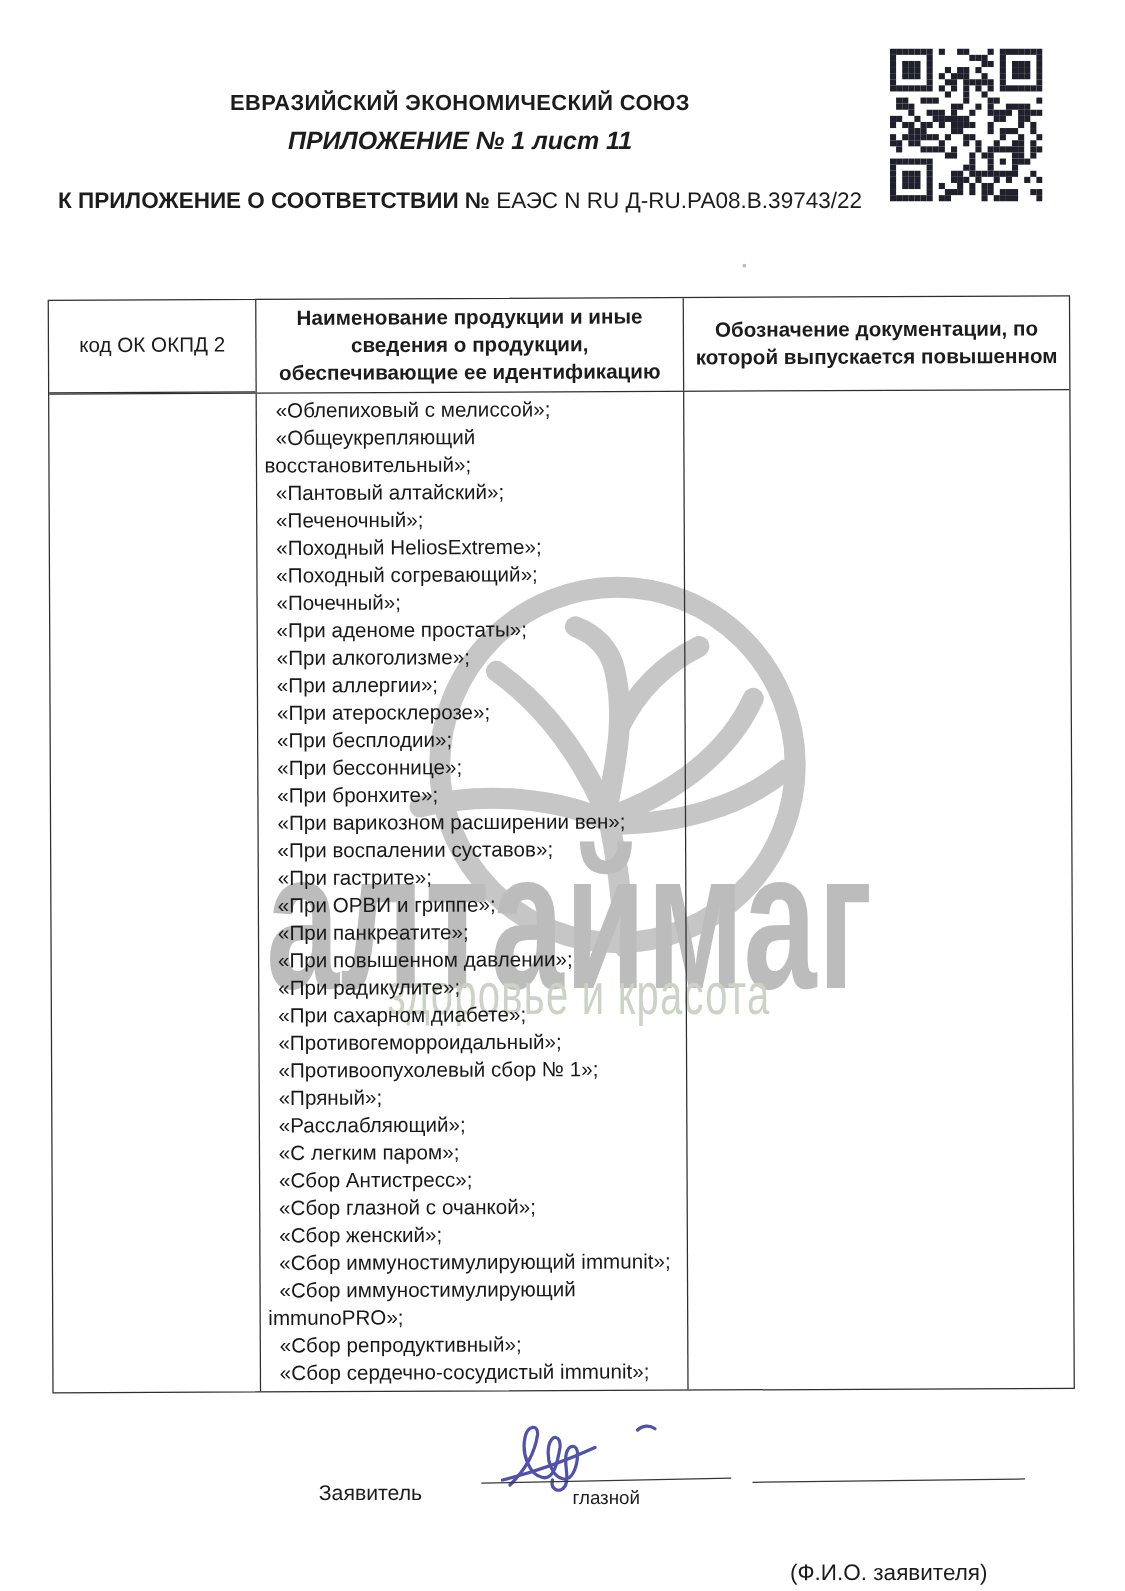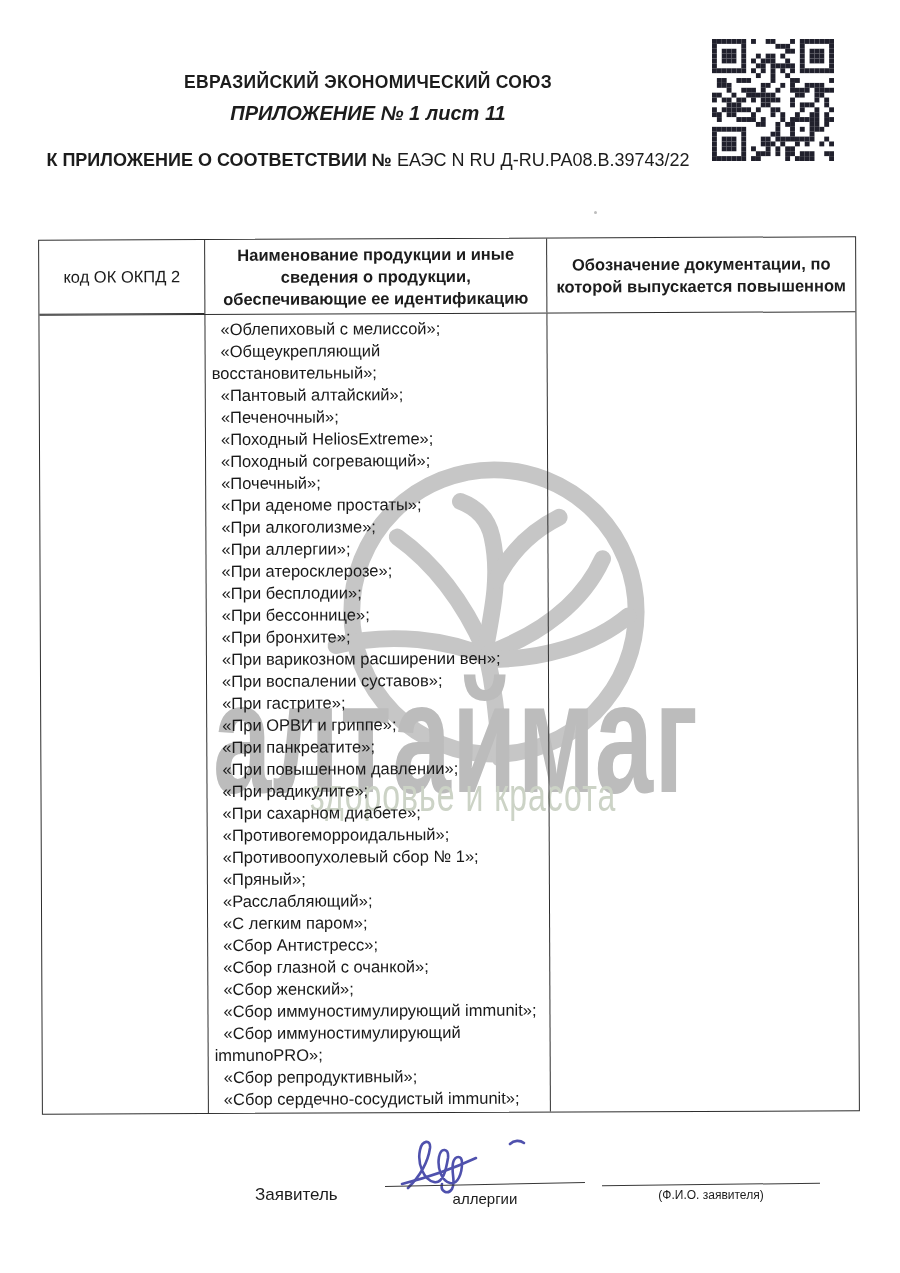--- a/index.html
+++ b/index.html
@@ -51,21 +51,21 @@
   .plist li { text-indent:9px; }
   
   .footer { position:absolute; inset:0; z-index:2; pointer-events:none; }
   .applicant { position:absolute; left:255px; top:1152px; font-size:17px;margin-top:33px; }
   .sig-svg { position:absolute; left:398px; top:1132px; width:140px; height:62px; }
   .sig-svg path { fill:none; stroke:#4f51ad; stroke-width:2.6; stroke-linecap:round; }
   .sigline { position:absolute; left:385px; top:1184px; width:200px; border-top:1.7px solid #383838; transform:rotate(-1.2deg); }
   .sigcap  { position:absolute; left:385px; top:1190px; width:200px; text-align:center; font-size:15px; }
   .nm      { position:absolute; left:606px; top:1142px; width:212px; text-align:center; font-size:16px; line-height:19px; }
   .nmline  { position:absolute; left:602px; top:1184px; width:218px; border-top:1.7px solid #383838; transform:rotate(-0.7deg); }
-  .nmcap   { position:absolute; left:602px; top:1188px; width:218px; text-align:center; font-size:12px; }
+  .nmcap   { position:absolute; left:602px; top:1248px; width:218px; text-align:center; font-size:18px; }
 </style>
 </head>
 <body>
 
 <div class="page">
 
   <div class="watermark">
     <svg class="wm-logo" viewBox="0 0 320 320" aria-hidden="true">
       <circle cx="162" cy="158" r="144"></circle>
       <path d="M168 306 C166 268 162 234 154 198"></path>
@@ -450,19 +450,19 @@
 
   <div class="footer">
     <div class="applicant">Заявитель</div>
 
     <svg class="sig-svg" viewBox="0 0 140 62" aria-hidden="true">
       <path d="M10 56 C22 44 30 30 32 16 C33 7 24 8 22 18 C19 32 26 48 36 50 C45 52 48 38 50 26 C51 16 43 15 41 25 C39 37 44 49 52 51 C60 53 64 41 64 31 C64 23 57 23 55 31 C53 41 58 50 54 57 C50 63 42 60 44 52"></path>
       <path d="M4 52 C28 46 52 38 78 26"></path>
       <path d="M112 12 C116 8 122 8 126 11"></path>
     </svg>
     <div class="sigline"></div>
-    <div class="sigcap">аллергии</div>
+    <div class="sigcap">глазной</div>
 
     <div class="nmline"></div>
     <div class="nmcap">(Ф.И.О. заявителя)</div>
   </div>
 
 </div>
 
 </body></html>

